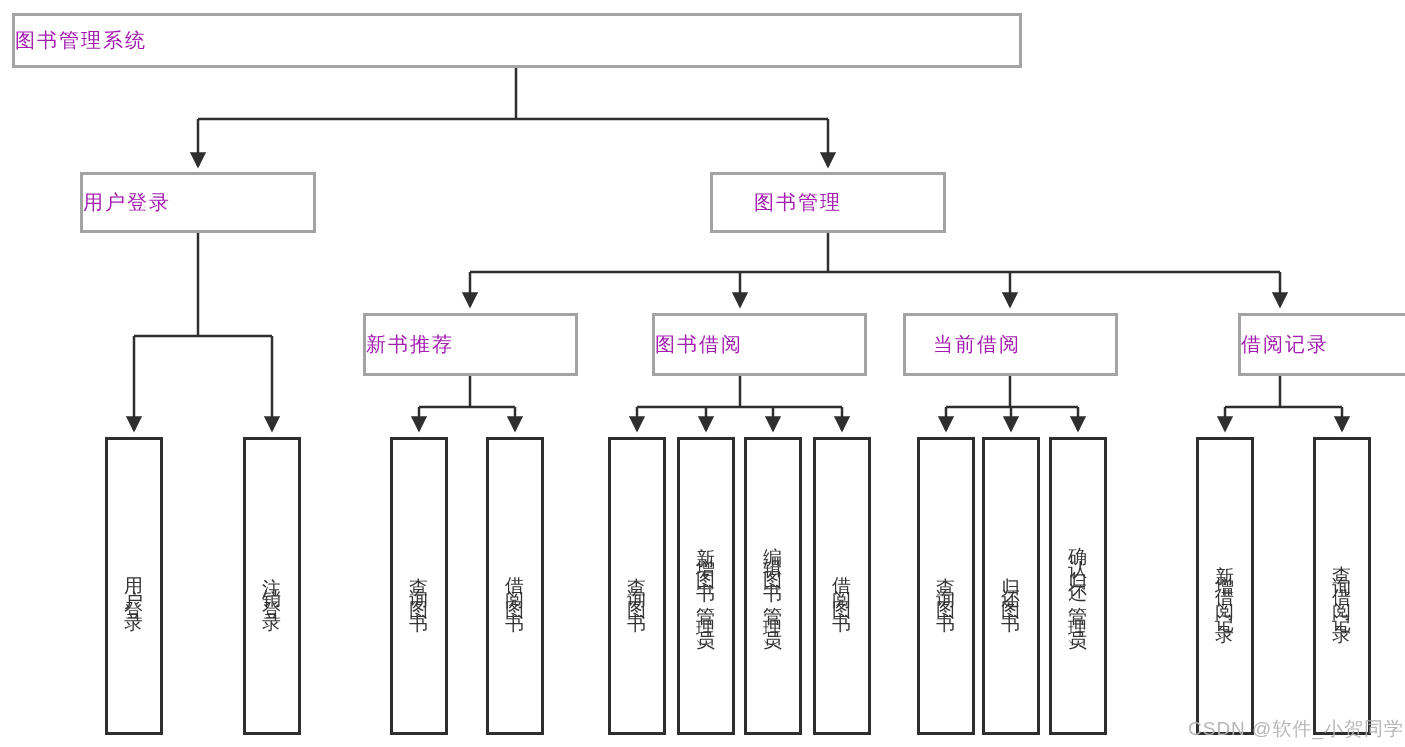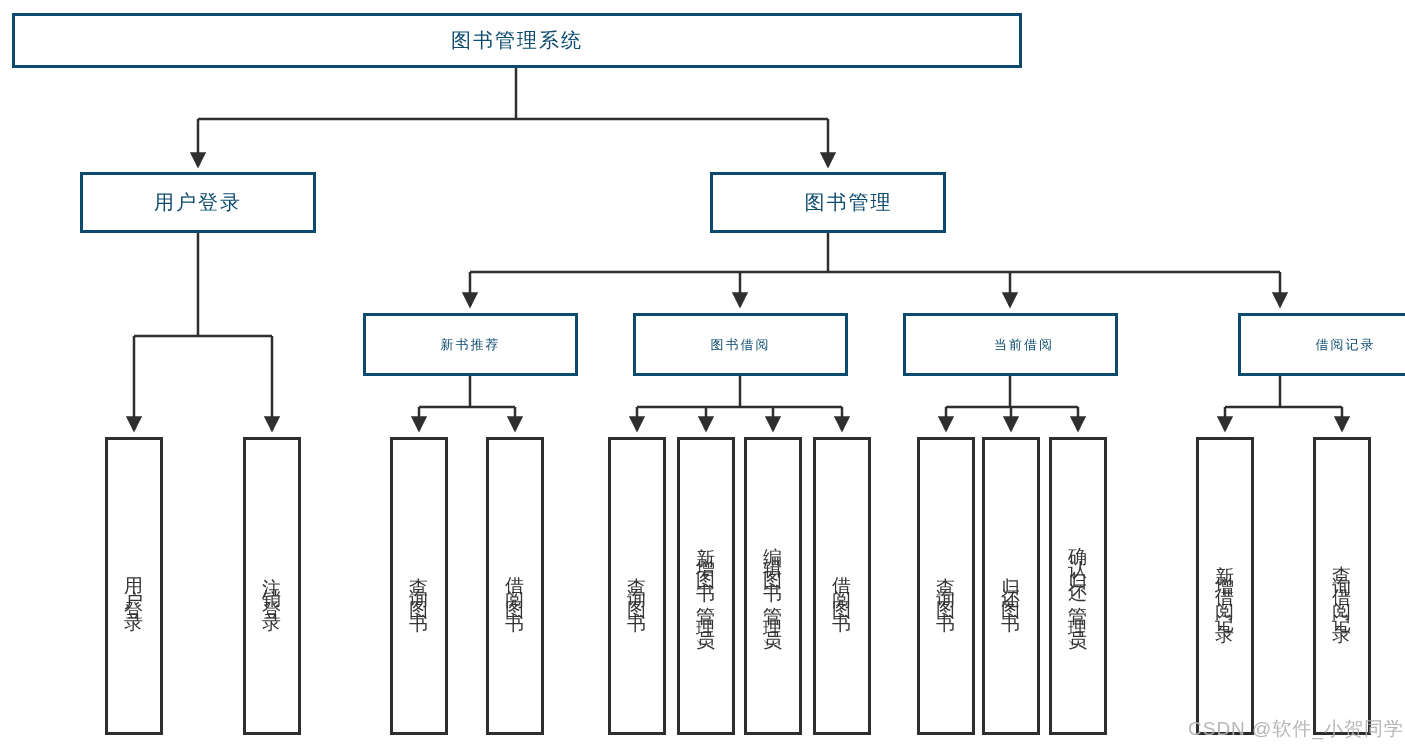--- a/index.html
+++ b/index.html
@@ -18,34 +18,34 @@
   .connectors {
     position: absolute;
     left: 0; top: 0;
     width: 1405px;
     height: 747px;
     pointer-events: none;
   }
   .node {
     position: absolute;
     box-sizing: border-box;
-    border: 3px solid #0c4a6e;
+    border: 3px solid #a3a3a3;
     background: #ffffff;
     display: flex;
     align-items: center;
-    justify-content: center;
-    color: #0c4a6e;
+    justify-content: flex-start;
+    color: #a21caf;
     font-size: 20px;
     letter-spacing: 2px;
     white-space: nowrap;
     z-index: 2;
   }
   .root  { left: 12px;  top: 13px;  width: 1010px; height: 55px; font-size: 20px; }
   .lvl2  { height: 61px; width: 236px; top: 172px; }
-  .lvl3  { height: 63px; width: 215px; top: 313px; font-size: 13px; }
+  .lvl3  { height: 63px; width: 215px; top: 313px; font-size: 20px; }
   .leaf {
     position: absolute;
     box-sizing: border-box;
     border: 3px solid #2e2e2e;
     background: #ffffff;
     top: 437px;
     width: 58px;
     height: 298px;
     display: flex;
     align-items: center;
@@ -135,21 +135,21 @@
   <div class="node lvl2" style="left:80px;">
     <span>用户登录</span>
   </div>
   <div class="node lvl2" style="left:710px;padding-left:41px;">
     <span>图书管理</span>
   </div>
 
   <div class="node lvl3" style="left:363px;">
     <span>新书推荐</span>
   </div>
-  <div class="node lvl3" style="left:633px;">
+  <div class="node lvl3" style="left:652px;">
     <span>图书借阅</span>
   </div>
   <div class="node lvl3" style="left:903px;padding-left:27px;">
     <span>当前借阅</span>
   </div>
   <div class="node lvl3" style="left:1238px;">
     <span>借阅记录</span>
   </div>
 
   <div class="leaf" style="left:105px;">

